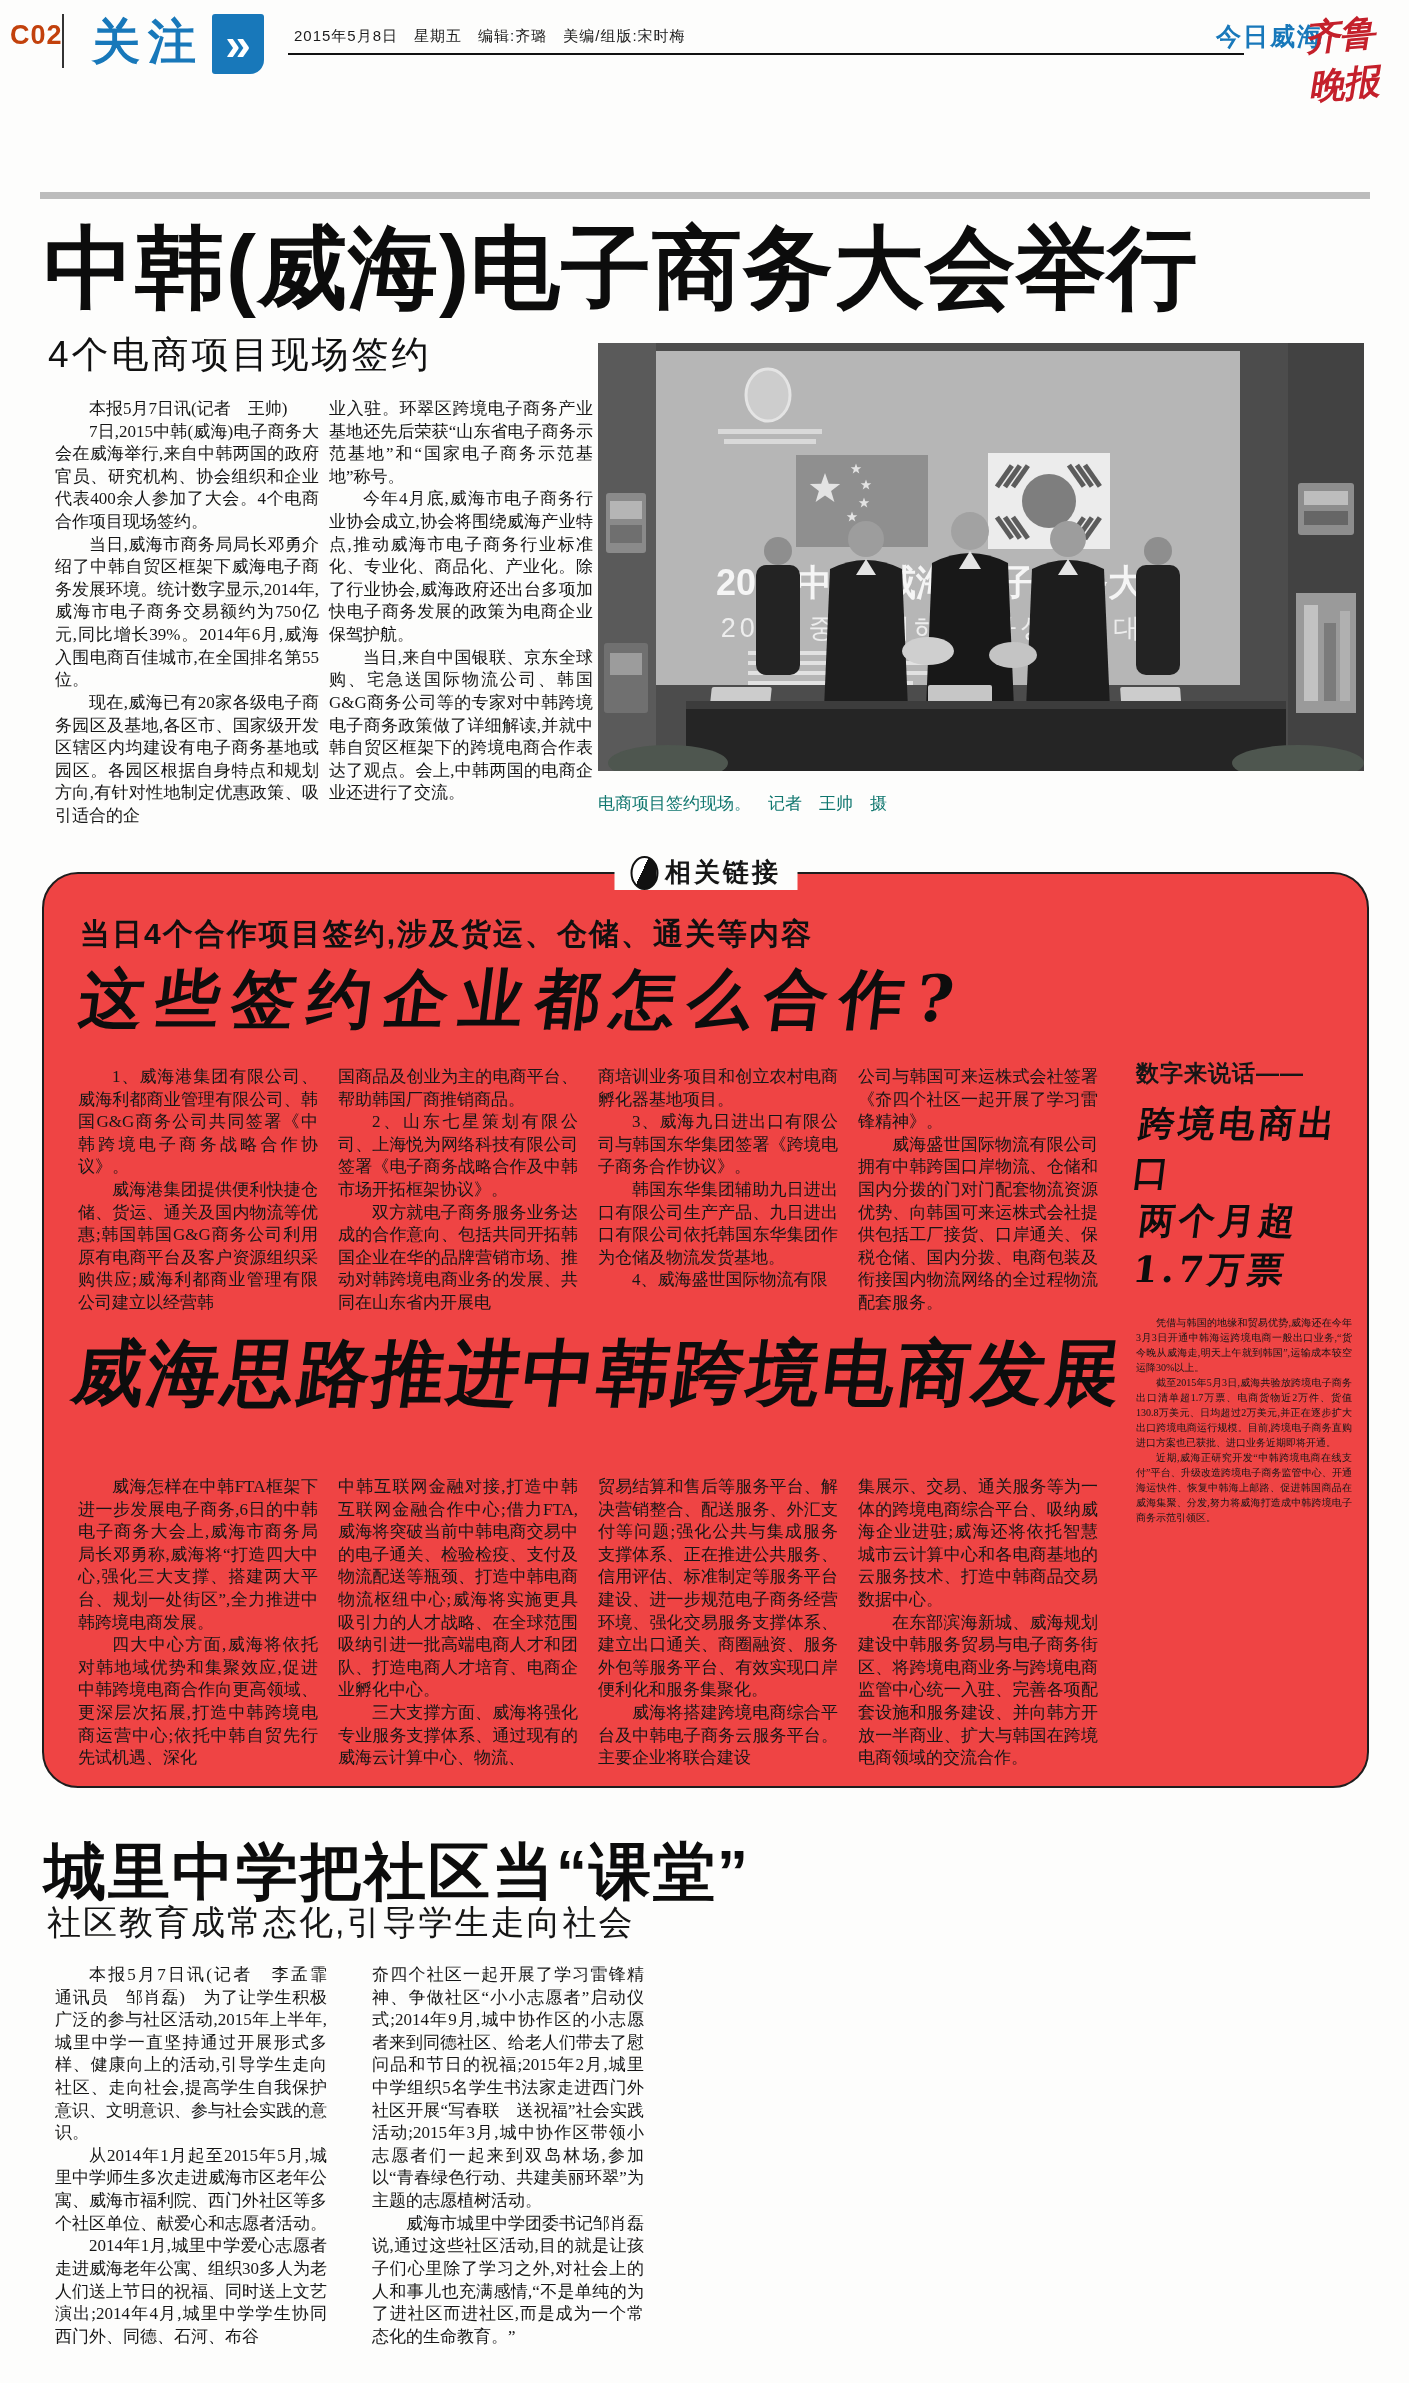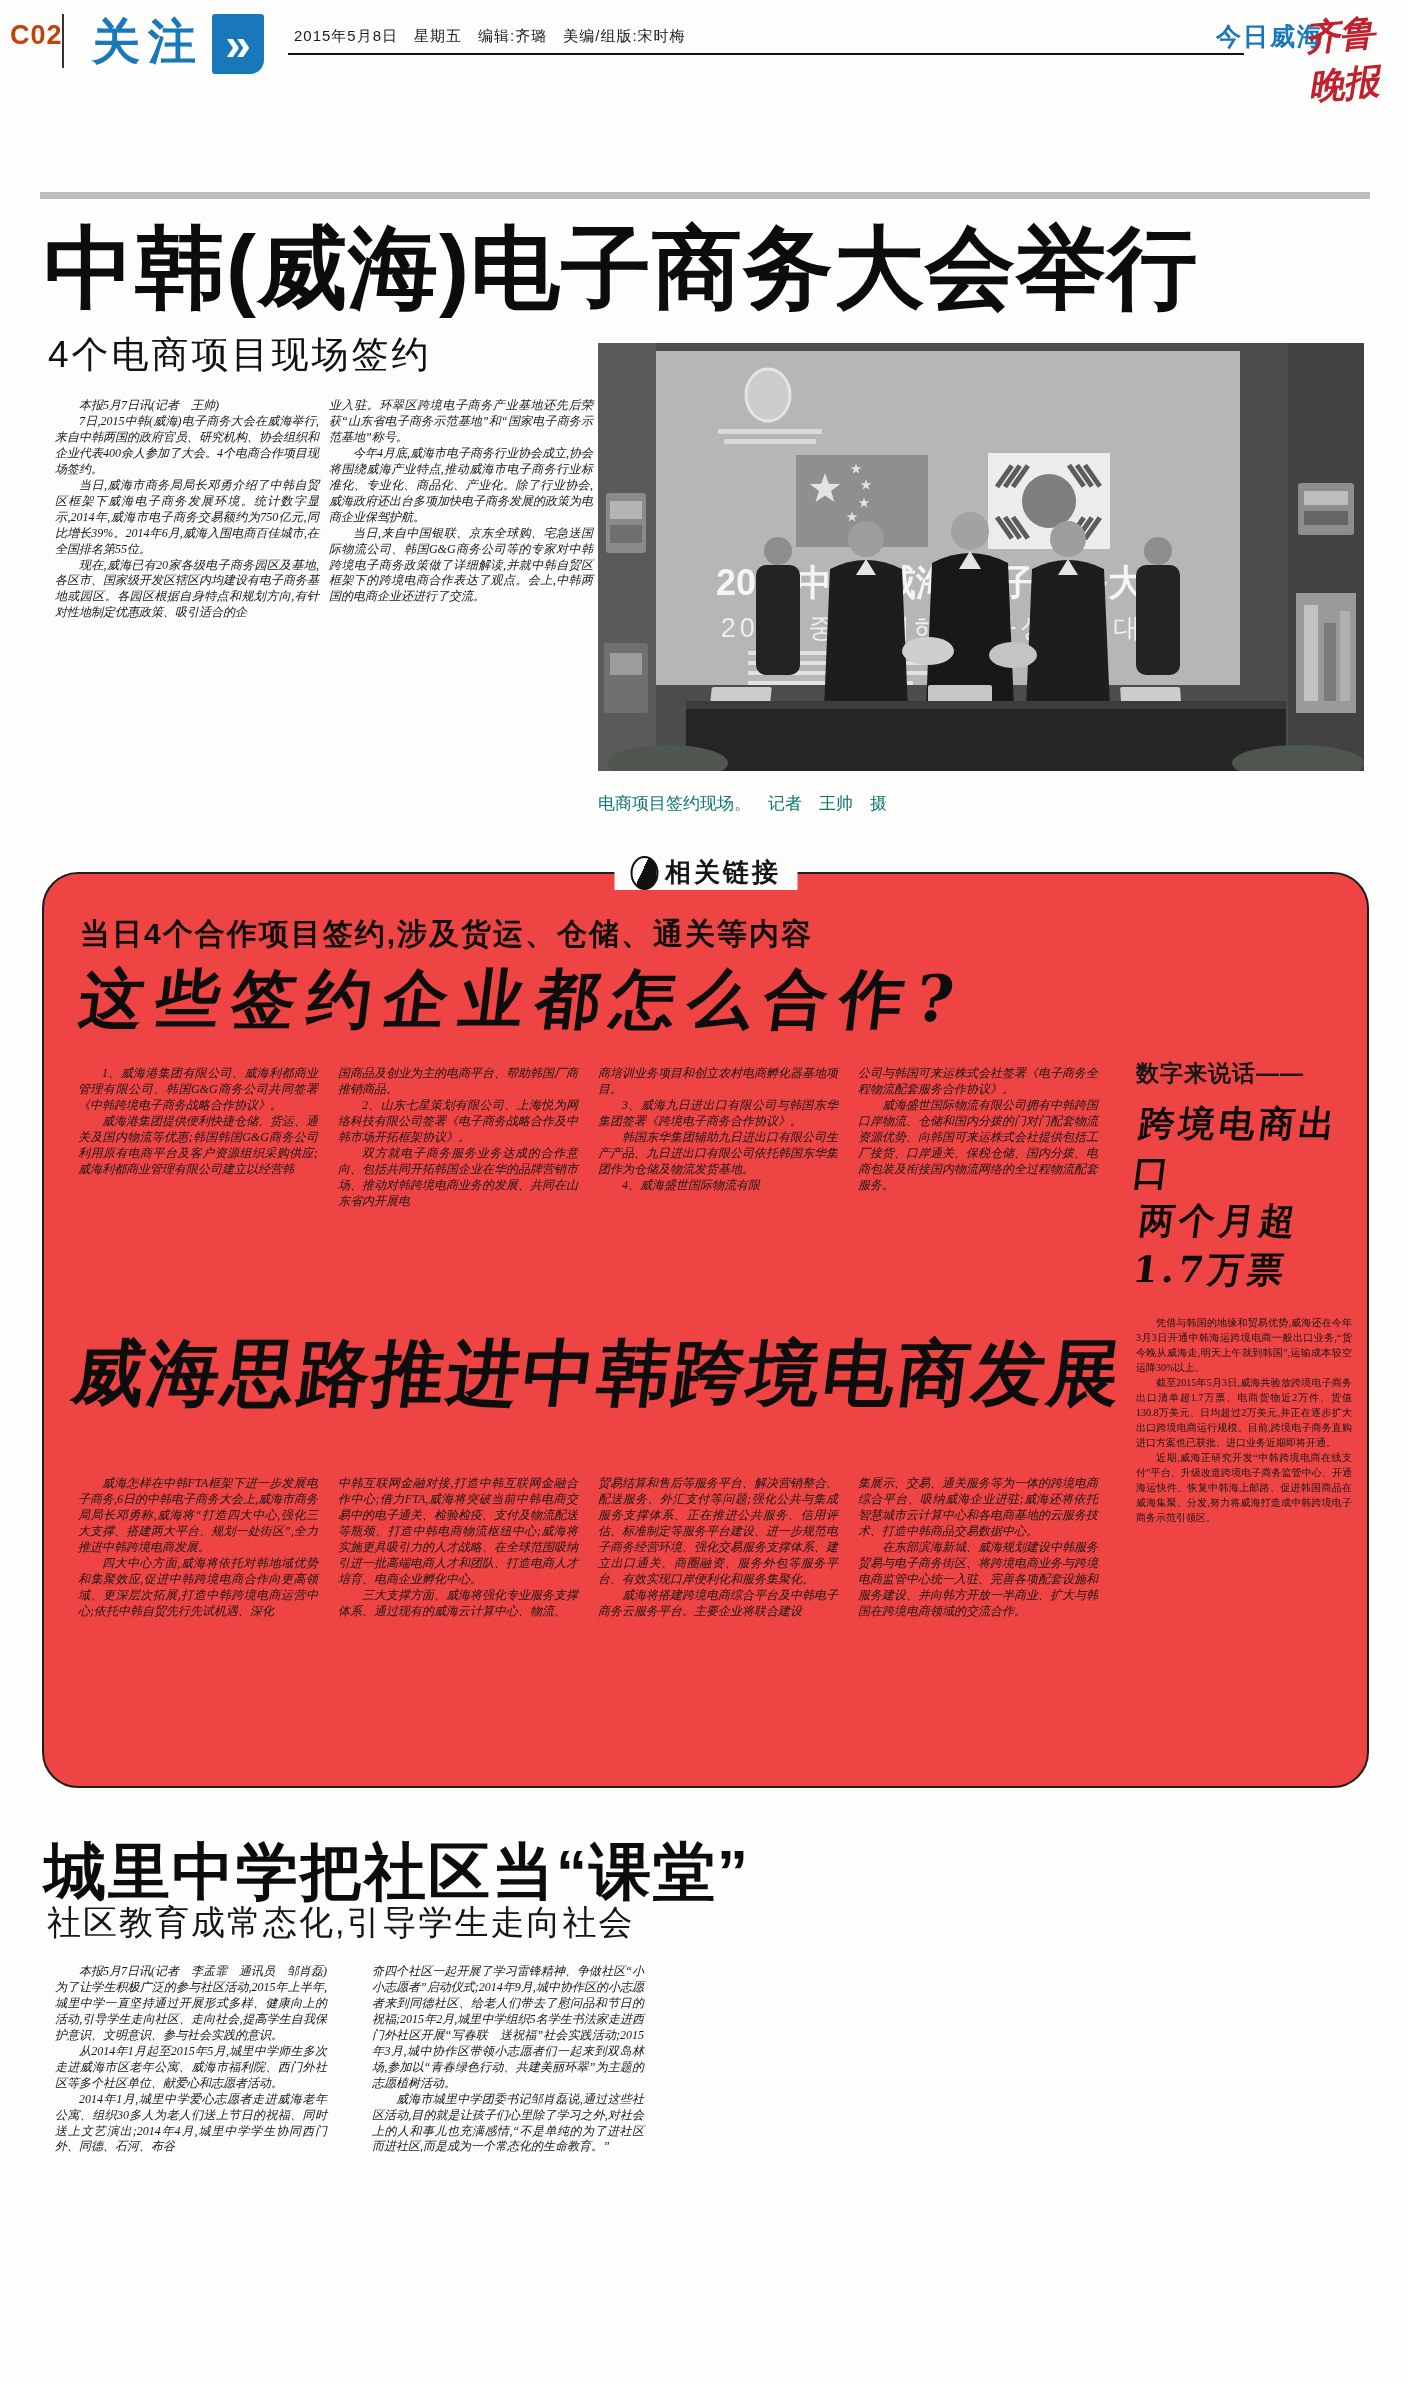--- a/index.html
+++ b/index.html
@@ -13,21 +13,21 @@
   .chev-box{left:212px;top:14px;width:52px;height:60px;background:var(--accent);color:#fff;
             display:flex;align-items:center;justify-content:center;font:900 46px "Liberation Sans",sans-serif;border-radius:3px 3px 14px 3px;}
   .date-line{left:294px;top:27px;font:15px "Liberation Sans","DejaVu Sans",sans-serif;letter-spacing:1px;color:#1b1b1b;}
   .hdr-rule{left:288px;top:53px;width:956px;height:2px;background:#111;}
   .masthead-left{left:1216px;top:20px;font:700 25px "Liberation Sans",sans-serif;color:var(--accent);letter-spacing:2px;}
   .masthead-right{left:1306px;top:10px;font:italic 700 36px "DejaVu Serif",serif;color:var(--red);transform:rotate(-5deg);letter-spacing:-1px;}
   .gray-rule{left:40px;top:192px;width:1330px;height:7px;background:#bcbcbc;}
   
   .a1-headline{left:44px;top:208px;width:1336px;font:900 90px "Liberation Sans","DejaVu Sans",sans-serif;letter-spacing:1px;color:#0c0c0c;white-space:nowrap;}
   .a1-subhead{left:48px;top:330px;font:400 37px "Liberation Sans","DejaVu Sans",sans-serif;letter-spacing:3px;color:#111;}
-  .news-col{font-size:12px;line-height:1.33;text-align:justify;font-style:italic;}
+  .news-col{font-size:17px;line-height:1.33;text-align:justify;}
   .news-col p{margin:0;text-indent:2em;}
   .news-col p.cont{text-indent:0;}
   .a1-col1{left:55px;top:398px;width:264px;height:400px;}
   .a1-col2{left:329px;top:398px;width:264px;height:400px;}
   .photo-wrap{left:598px;top:343px;width:766px;height:428px;background:#555;}
   .a1-caption{left:598px;top:792px;font-size:17px;color:#0f766e;}
   
   .rel-box{left:42px;top:872px;width:1323px;height:912px;border:2px solid #1d1d1d;border-radius:36px;background:#ef4444;}
   .rel-tab{position:absolute;left:50%;top:-19px;transform:translateX(-50%);background:#fdfdfc;padding:0 16px;
            display:flex;align-items:center;gap:7px;font:700 26px "Liberation Sans","DejaVu Sans",sans-serif;letter-spacing:3px;}
@@ -204,21 +204,21 @@
           <p>2、山东七星策划有限公司、上海悦为网络科技有限公司签署《电子商务战略合作及中韩市场开拓框架协议》。</p>
           <p>双方就电子商务服务业务达成的合作意向、包括共同开拓韩国企业在华的品牌营销市场、推动对韩跨境电商业务的发展、共同在山东省内开展电</p>
         </div>
       <div class="abs news-col rel-col rc3 blk1">
           <p class="cont">商培训业务项目和创立农村电商孵化器基地项目。</p>
           <p>3、威海九日进出口有限公司与韩国东华集团签署《跨境电子商务合作协议》。</p>
           <p>韩国东华集团辅助九日进出口有限公司生产产品、九日进出口有限公司依托韩国东华集团作为仓储及物流发货基地。</p>
           <p>4、威海盛世国际物流有限</p>
         </div>
       <div class="abs news-col rel-col rc4 blk1">
-          <p class="cont">公司与韩国可来运株式会社签署《电子商务全程物流配套服务合作协议》。</p>
+          <p class="cont">公司与韩国可来运株式会社签署《夼四个社区一起开展了学习雷锋精神》。</p>
           <p>威海盛世国际物流有限公司拥有中韩跨国口岸物流、仓储和国内分拨的门对门配套物流资源优势、向韩国可来运株式会社提供包括工厂接货、口岸通关、保税仓储、国内分拨、电商包装及衔接国内物流网络的全过程物流配套服务。</p>
         </div>
 
       <div class="abs brush rel-callig2">威海思路推进中韩跨境电商发展</div>
 
       <div class="abs news-col rel-col rc1 blk2">
           <p>威海怎样在中韩FTA框架下进一步发展电子商务,6日的中韩电子商务大会上,威海市商务局局长邓勇称,威海将“打造四大中心,强化三大支撑、搭建两大平台、规划一处街区”,全力推进中韩跨境电商发展。</p>
           <p>四大中心方面,威海将依托对韩地域优势和集聚效应,促进中韩跨境电商合作向更高领域、更深层次拓展,打造中韩跨境电商运营中心;依托中韩自贸先行先试机遇、深化</p>
         </div>
       <div class="abs news-col rel-col rc2 blk2">

